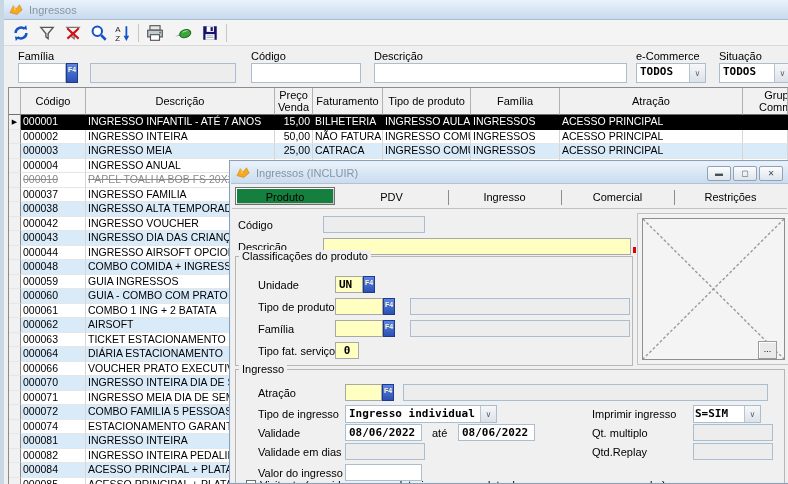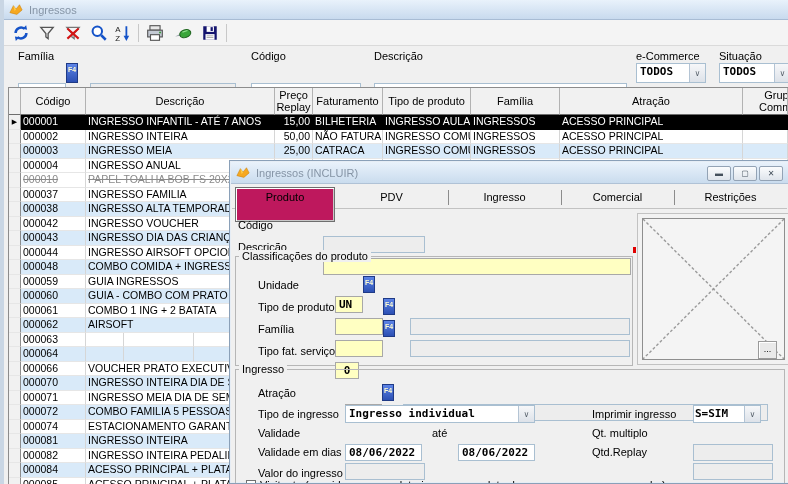--- a/index.html
+++ b/index.html
@@ -16,21 +16,21 @@
   
   .toolbar{position:absolute;left:0;top:20px;right:0;height:26px;background:#f4f4f4;
     border-bottom:1px solid #dadada;}
   .tbi{position:absolute;top:4px;width:18px;height:18px;}
   .tbsep{position:absolute;top:4px;width:1px;height:18px;background:#c8c8c8;}
   
   .filterbar{position:absolute;left:0;top:46px;right:0;height:41px;background:#f0f0f0;}
   .flabel{position:absolute;top:4px;}
   .inp{position:absolute;height:17px;border:1px solid #a9bfd1;background:#fff;
     font-family:"Liberation Sans",sans-serif;font-size:11px;padding:0 3px;line-height:15px;
-    white-space:nowrap;overflow:hidden;margin-top:20px;}
+    white-space:nowrap;overflow:hidden;}
   .h20{height:20px;line-height:18px;}
   .ro{background:#ededed;}
   .yellow{background:#ffffc2;border-color:#a8a8a8;}
   .mono{font-family:"DejaVu Sans Mono",monospace;font-weight:bold;font-size:11px;}
   .f4{position:absolute;width:12px;background:linear-gradient(#5d84e6,#2c50b4);
     border:1px solid #1f3a86;color:#fdfbd2;font-family:"Liberation Sans",sans-serif;
     font-weight:bold;font-size:7px;line-height:7px;text-align:center;
     word-break:break-all;padding-top:2px;cursor:pointer;}
   .dd{position:absolute;border:1px solid #a9bfd1;background:#fff;display:flex;}
   .dd .val{flex:1;padding:1px 3px;white-space:nowrap;overflow:hidden;}
@@ -64,21 +64,21 @@
     border:1px solid #8aa0b8;box-shadow:inset 0 0 0 1px #e6edf5;overflow:hidden;z-index:5;}
   .dtitle{position:absolute;left:1px;top:1px;right:1px;height:22px;
     background:linear-gradient(#e9f2fb,#cadcee);border-bottom:1px solid #b0c2d6;
     display:flex;align-items:center;padding-left:5px;}
   .dtitle .ttl{color:#8695a6;margin-left:6px;}
   .dbtn{position:absolute;top:5px;width:24px;height:15px;background:linear-gradient(#fbfcfd,#dfe5ec);
     border:1px solid #93a3b5;border-radius:2px;font-size:8px;line-height:13px;text-align:center;
     color:#44505c;cursor:pointer;}
   .tabs{position:absolute;left:2px;top:25px;right:2px;height:23px;border-bottom:1px solid #c2c2c2;}
   .tab{position:absolute;top:0;height:23px;line-height:22px;text-align:center;width:113px;cursor:pointer;}
-  .tab.active{left:3px;top:1px;width:100px;height:35px;line-height:19px;background:#be185d;
+  .tab.active{left:3px;top:1px;width:100px;height:18px;line-height:19px;background:#15803d;
     border:1px solid #6e6e6e;box-shadow:inset 1px 1px 0 #fff, inset -1px -1px 0 #c8c8c8;}
   .tabsep{position:absolute;top:4px;width:1px;height:15px;background:#8c8c8c;}
   .dlabel{position:absolute;white-space:nowrap;}
   .gbox{position:absolute;border:1px solid #b6b6b6;}
   .glabel{position:absolute;top:-7px;left:3px;background:#f0f0f0;padding:0 3px;white-space:nowrap;}
   .hint{position:absolute;font-style:italic;font-size:10px;color:#222;white-space:nowrap;}
   .reqdot{position:absolute;width:3px;height:6px;background:#e00000;}
   .imgpanel{position:absolute;left:407px;top:52px;width:153px;height:152px;background:#f2f2f2;
     border:1px solid #c2c2c2;}
   .imgx{position:absolute;left:4px;top:4px;right:4px;bottom:4px;border:1px solid #8e8e8e;background:#f4f4f4;}
@@ -168,21 +168,21 @@
       <span class="val mono">TODOS</span>
       <span class="arr">∨</span>
     </div>
   </div>
 
   <div class="grid">
     <div class="ghead">
       <div class="hc w-rh"></div>
       <div class="hc w-code">Código</div>
       <div class="hc w-desc">Descrição</div>
-      <div class="hc w-price">Preço Replay</div>
+      <div class="hc w-price">Preço Venda</div>
       <div class="hc w-fat">Faturamento</div>
       <div class="hc w-tipo">Tipo de produto</div>
       <div class="hc w-fam">Família</div>
       <div class="hc w-atr">Atração</div>
       <div class="hc w-grp">Grupo e-Commerce</div>
     </div>
     <div>
 
     <div class="grow selected">
         <div class="c w-rh">▶</div>
@@ -345,30 +345,32 @@
         <div class="c w-price"></div>
         <div class="c w-fat"></div>
         <div class="c w-tipo"></div>
         <div class="c w-fam"></div>
         <div class="c w-atr"></div>
         <div class="c w-grp"></div>
       </div>
         <div class="grow">
         <div class="c w-rh"></div>
         <div class="c w-code">000063</div>
+        <div class="c w-desc">TICKET ESTACIONAMENTO</div>
         <div class="c w-price"></div>
         <div class="c w-fat"></div>
         <div class="c w-tipo"></div>
         <div class="c w-fam"></div>
         <div class="c w-atr"></div>
         <div class="c w-grp"></div>
       </div>
         <div class="grow alt">
         <div class="c w-rh"></div>
         <div class="c w-code">000064</div>
+        <div class="c w-desc">DIÁRIA ESTACIONAMENTO</div>
         <div class="c w-price"></div>
         <div class="c w-fat"></div>
         <div class="c w-tipo"></div>
         <div class="c w-fam"></div>
         <div class="c w-atr"></div>
         <div class="c w-grp"></div>
       </div>
         <div class="grow">
         <div class="c w-rh"></div>
         <div class="c w-code">000066</div>
@@ -533,21 +535,21 @@
     <div class="gbox" style="left:5px;top:208px;width:550px;height:130px">
       <span class="glabel">Ingresso</span>
     </div>
 
     <span class="dlabel" style="left:28px;top:226px">Atração</span>
     <div class="inp yellow mono" style="left:115px;top:223px;width:37px"></div>
     <div class="f4" style="left:152px;top:223px;height:17px">F4</div>
     <div class="inp ro" style="left:173px;top:223px;width:365px"></div>
 
     <span class="dlabel" style="left:28px;top:247px">Tipo de ingresso</span>
-    <div class="dd" style="left:115px;top:244px;width:190px;height:18px">
+    <div class="dd" style="left:115px;top:244px;width:152px;height:18px">
       <span class="val mono">Ingresso individual</span>
       <span class="arr">∨</span>
     </div>
     <span class="dlabel" style="left:362px;top:247px">Imprimir ingresso</span>
     <div class="dd" style="left:463px;top:244px;width:68px;height:18px">
       <span class="val mono" style="padding:1px 1px">S=SIM</span>
       <span class="arr">∨</span>
     </div>
 
     <span class="dlabel" style="left:28px;top:266px">Validade</span>

